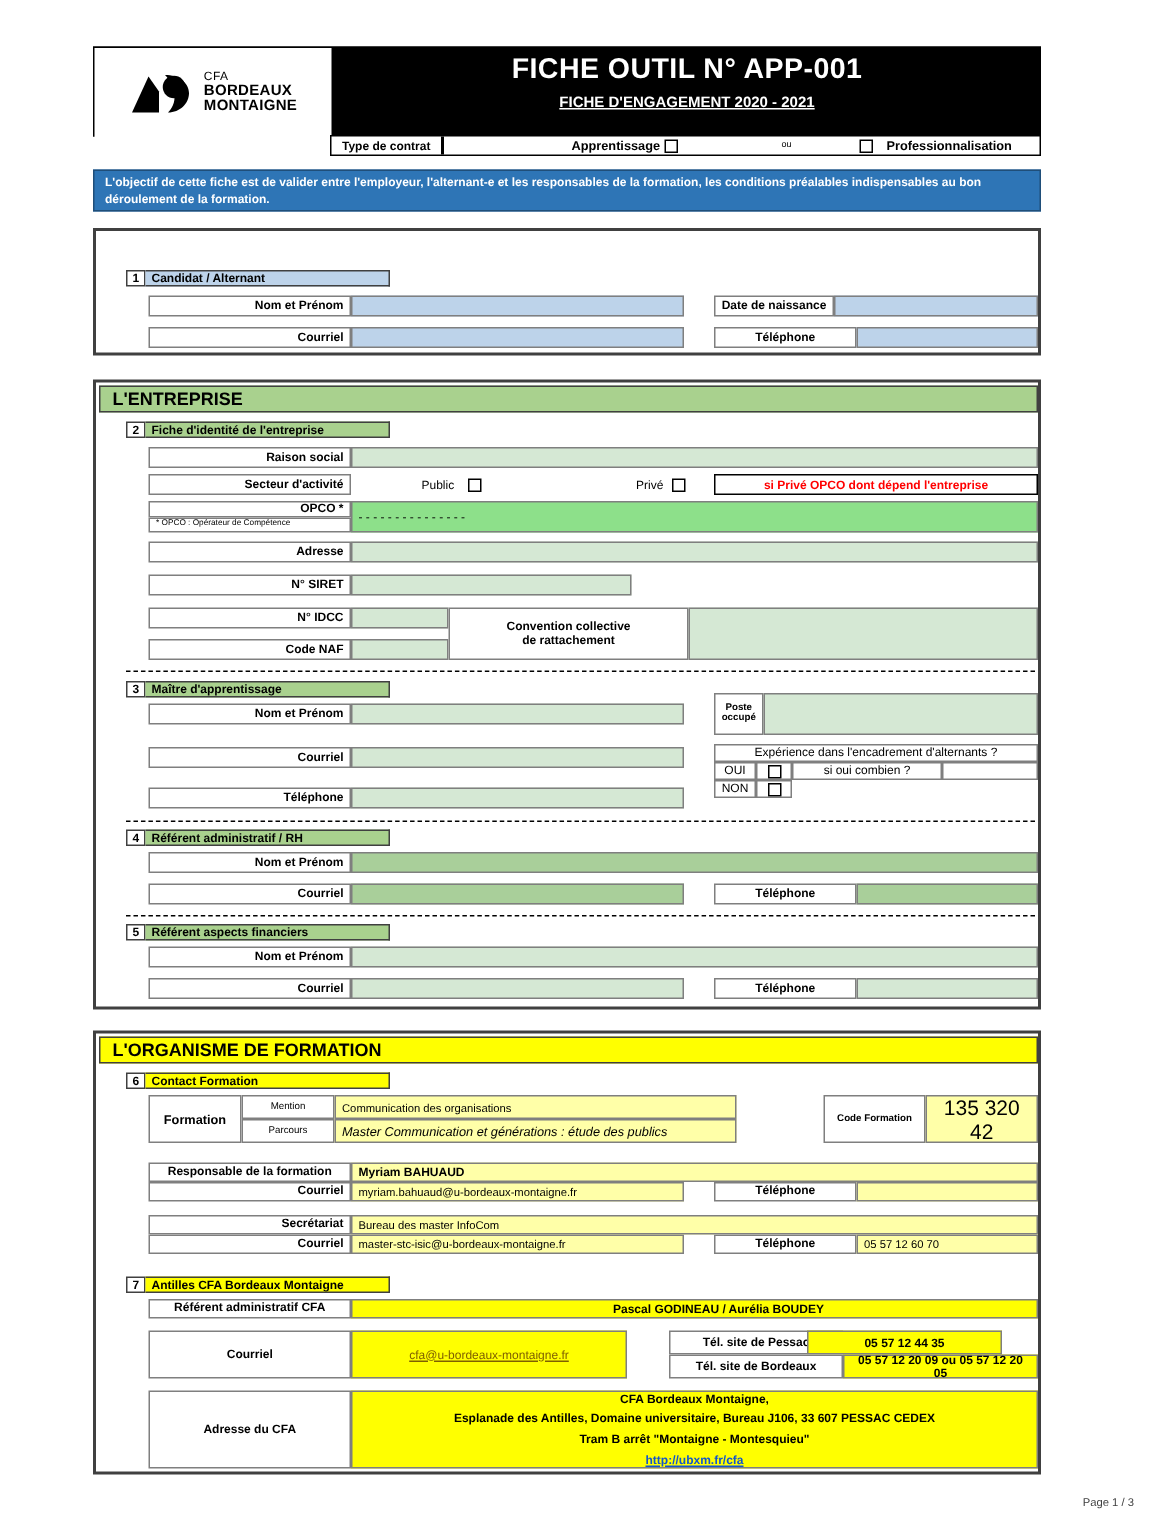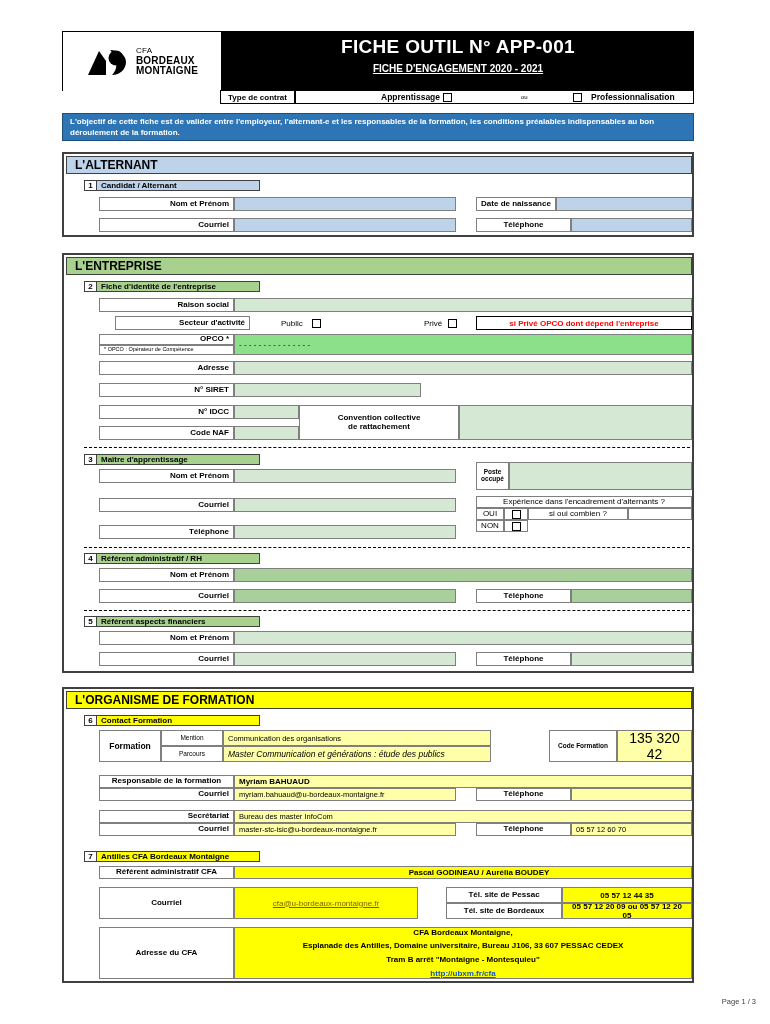--- a/index.html
+++ b/index.html
@@ -111,21 +111,20 @@
       <span class="cbx" style="position:absolute; left:222px; top:2px;"></span>
       <span style="position:absolute; left:300px; font-size:6px;">ou</span>
       <span class="cbx" style="position:absolute; left:352px; top:2px;"></span>
       <span style="position:absolute; left:370px; font-weight:bold; font-size:8.5px;">Professionnalisation</span>
     </div>
   </div>
 
   <div class="banner">L'objectif de cette fiche est de valider entre l'employeur, l'alternant-e et les responsables de la formation, les conditions préalables indispensables au bon déroulement de la formation.</div>
 
   <div class="sect" style="left:62px; top:152px; width:632px; height:85px;">
-    <div class="sect-title blue" style="width:626px;">L'ALTERNANT</div>
 
     <div class="sub-tag" style="left:20px; top:26px;">
       <div class="num">1</div>
       <div class="nm blue" style="width:163px;">Candidat / Alternant</div>
     </div>
 
     <div class="lbl" style="position:absolute; left:35px; top:43px; width:135px; height:14px;">Nom et Prénom</div>
     <div class="fld blue" style="position:absolute; left:170px; top:43px; width:222px; height:14px;"></div>
     <div class="lbl c" style="position:absolute; left:412px; top:43px; width:80px; height:14px;">Date de naissance</div>
     <div class="fld blue" style="position:absolute; left:492px; top:43px; width:136px; height:14px;"></div>
@@ -140,21 +139,21 @@
     <div class="sect-title" style="width:626px; background:#a9d18e;">L'ENTREPRISE</div>
 
     <div class="sub-tag" style="left:20px; top:26px;">
       <div class="num">2</div>
       <div class="nm" style="width:163px; background:#a9d18e;">Fiche d'identité de l'entreprise</div>
     </div>
 
     <div class="lbl" style="position:absolute; left:35px; top:43px; width:135px; height:14px;">Raison social</div>
     <div class="fld green" style="position:absolute; left:170px; top:43px; width:458px; height:14px;"></div>
 
-    <div class="lbl" style="position:absolute; left:51px; top:61px; width:135px; height:14px;">Secteur d'activité</div>
+    <div class="lbl" style="position:absolute; left:35px; top:61px; width:135px; height:14px;">Secteur d'activité</div>
     <span style="position:absolute; left:217px; top:64px; font-size:8px;">Public</span>
     <span class="cbx" style="position:absolute; left:248px; top:64px;"></span>
     <span style="position:absolute; left:360px; top:64px; font-size:8px;">Privé</span>
     <span class="cbx" style="position:absolute; left:384px; top:64px;"></span>
     <div class="fld ctext" style="position:absolute; left:412px; top:61px; width:216px; height:14px; border:1.6px solid #000; justify-content:center;">
         <span class="red">si Privé OPCO dont dépend l'entreprise</span>
       </div>
 
     <div class="lbl c" style="position:absolute; left:35px; top:79px; width:135px; height:11px; justify-content:flex-end;">OPCO *</div>
     <div class="lbl" style="position:absolute; left:35px; top:90px; width:135px; height:10px; justify-content:flex-start; font-weight:normal;">
@@ -272,21 +271,21 @@
       <div class="nm yel" style="width:163px;">Antilles CFA Bordeaux Montaigne</div>
     </div>
     <div class="lbl c" style="position:absolute; left:35px; top:177px; width:135px; height:13px;">Référent administratif CFA</div>
     <div class="fld yel ctext bold" style="position:absolute; left:170px; top:177px; width:458px; height:13px; justify-content:center;padding-left:36px;">Pascal GODINEAU / Aurélia BOUDEY</div>
 
     <div class="lbl c" style="position:absolute; left:35px; top:198px; width:135px; height:32px;">Courriel</div>
     <div class="fld yel ctext" style="position:absolute; left:170px; top:198px; width:184px; height:32px; justify-content:center;">
         <span class="link">cfa@u-bordeaux-montaigne.fr</span>
       </div>
     <div class="lbl c" style="position:absolute; left:382px; top:198px; width:116px; height:16px;">Tél. site de Pessac</div>
-    <div class="fld yel ctext bold" style="position:absolute; left:498px; top:198px; width:130px; height:16px; justify-content:center;">05 57 12 44 35</div>
+    <div class="fld yel ctext bold" style="position:absolute; left:474px; top:198px; width:130px; height:16px; justify-content:center;">05 57 12 44 35</div>
     <div class="lbl c" style="position:absolute; left:382px; top:214px; width:116px; height:16px;">Tél. site de Bordeaux</div>
     <div class="fld yel ctext bold" style="position:absolute; left:498px; top:214px; width:130px; height:16px; justify-content:center;">05 57 12 20 09 ou 05 57 12 20 05</div>
 
     <div class="lbl c" style="position:absolute; left:35px; top:238px; width:135px; height:52px;">Adresse du CFA</div>
     <div class="fld yel" style="position:absolute; left:170px; top:238px; width:458px; height:52px; flex-direction:column; justify-content:center; align-items:center; text-align:center; font-weight:bold; line-height:1.7;">
       <span>CFA Bordeaux Montaigne,</span>
       <span>Esplanade des Antilles, Domaine universitaire, Bureau J106, 33 607 PESSAC CEDEX</span>
       <span>Tram B arrêt "Montaigne - Montesquieu"</span>
       <span class="blue-link">http://ubxm.fr/cfa</span>
     </div>

